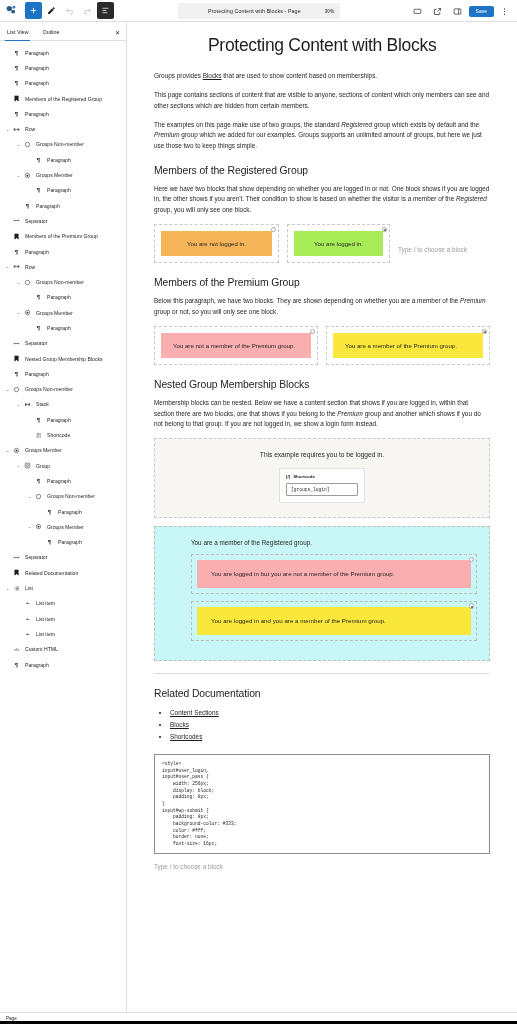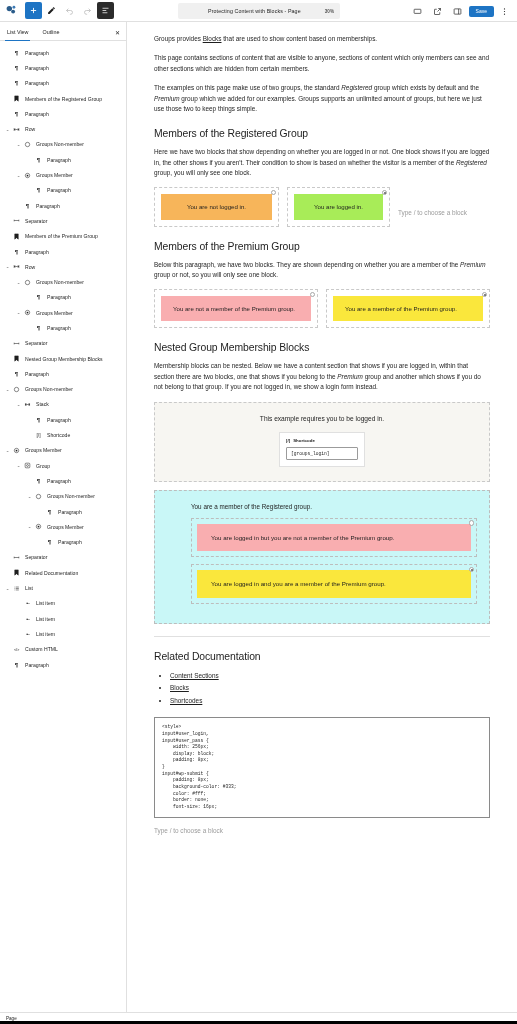--- a/index.html
+++ b/index.html
@@ -634,20 +634,21 @@
         <span class="lv-icon">
           <span style="font-size:6px;font-weight:bold;">¶</span>
         </span>
         <span class="lv-label">Paragraph</span>
       </div>
     </div>
 </div>
 
 <div id="canvas">
   <div id="content">
+    <h1 class="post-title">Protecting Content with Blocks</h1>
 
     <p class="body">
       <span>Groups provides </span><a href="#">Blocks</a><span> that are used to show content based on memberships.</span>
     </p>
     <p class="body">This page contains sections of content that are visible to anyone, sections of content which only members can see and other sections which are hidden from certain members.</p>
     <p class="body">
       <span>The examples on this page make use of two groups, the standard </span><em>Registered</em><span> group which exists by default and the </span><em>Premium</em><span> group which we added for our examples. Groups supports an unlimited amount of groups, but here we just use those two to keep things simple.</span>
     </p>
 
     <h2 class="sec">Members of the Registered Group</h2>

